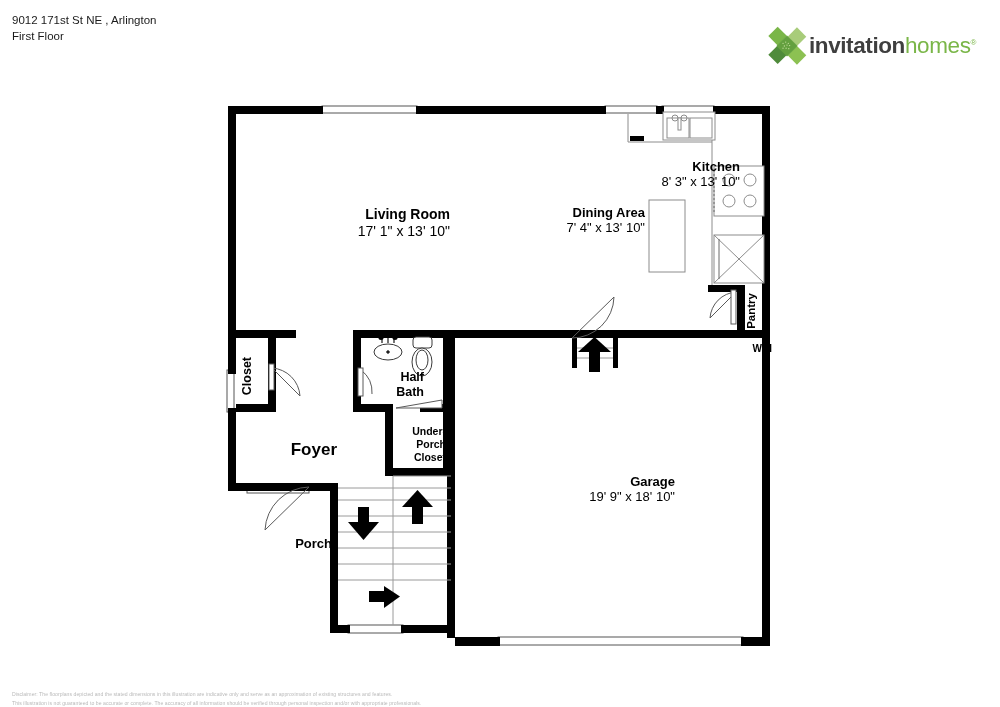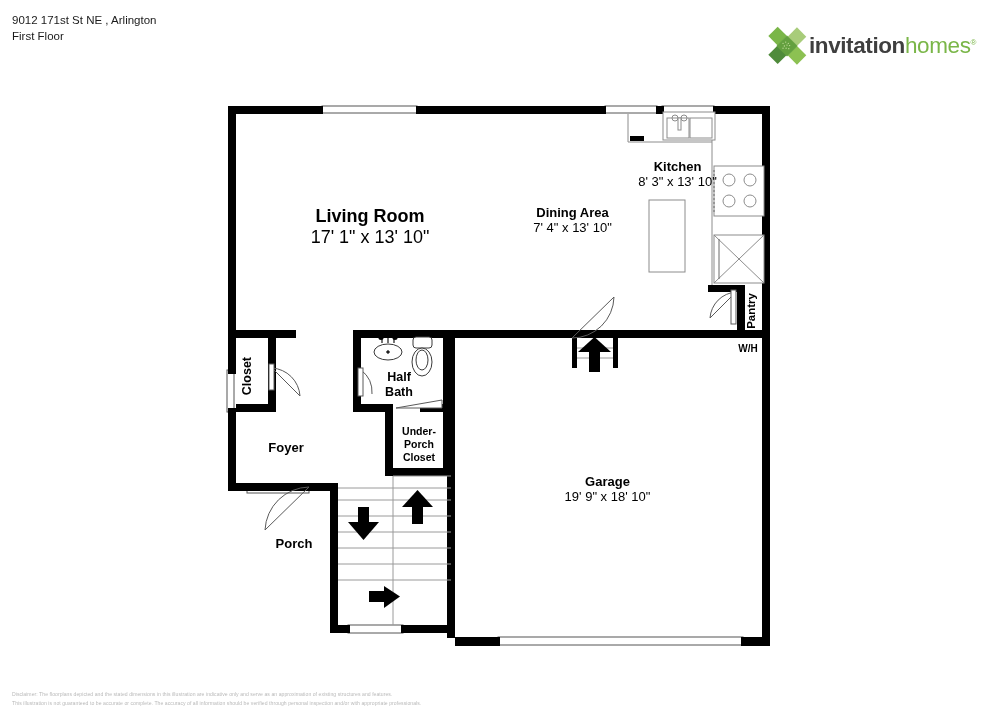--- a/index.html
+++ b/index.html
@@ -50,34 +50,34 @@
     position: absolute;
     left: 0;
     top: 0;
     width: 1000px;
     height: 707px;
   }
 
   
   .room-label {
     position: absolute;
-    text-align: center;
+    text-align: right;
     color: #000;
     line-height: 1.18;
     white-space: nowrap;
     pointer-events: none;
   }
   .room-label .rm-name { font-weight: bold; display: block; }
   .room-label .rm-dims { font-weight: normal; display: block; }
 
-  .lbl-living   { left: 290px; top: 206px; width: 160px; font-size: 18px; }
+  .lbl-living   { left: 290px; top: 206px; width: 160px; font-size: 14px; }
   .lbl-dining   { left: 500px; top: 205px; width: 145px; font-size: 13px; }
   .lbl-kitchen  { left: 615px; top: 159px; width: 125px; font-size: 13px; }
   .lbl-garage   { left: 540px; top: 474px; width: 135px; font-size: 13px; }
-  .lbl-foyer    { left: 247px; top: 440px; width: 78px;  font-size: 13px; }
+  .lbl-foyer    { left: 259px; top: 440px; width: 78px;  font-size: 17px; }
   .lbl-porch    { left: 256px; top: 536px; width: 76px;  font-size: 13px; }
   .lbl-halfbath { left: 374px; top: 370px; width: 50px;  font-size: 12.5px; white-space: normal; }
   .lbl-understairs {
     left: 392px; top: 425px; width: 54px; font-size: 10.5px;
     white-space: normal; font-weight: bold; line-height: 1.22;
   }
   .lbl-wh { left: 724px; top: 343px; width: 48px; font-size: 10px; font-weight: bold; }
 
   .lbl-vert {
     position: absolute;

